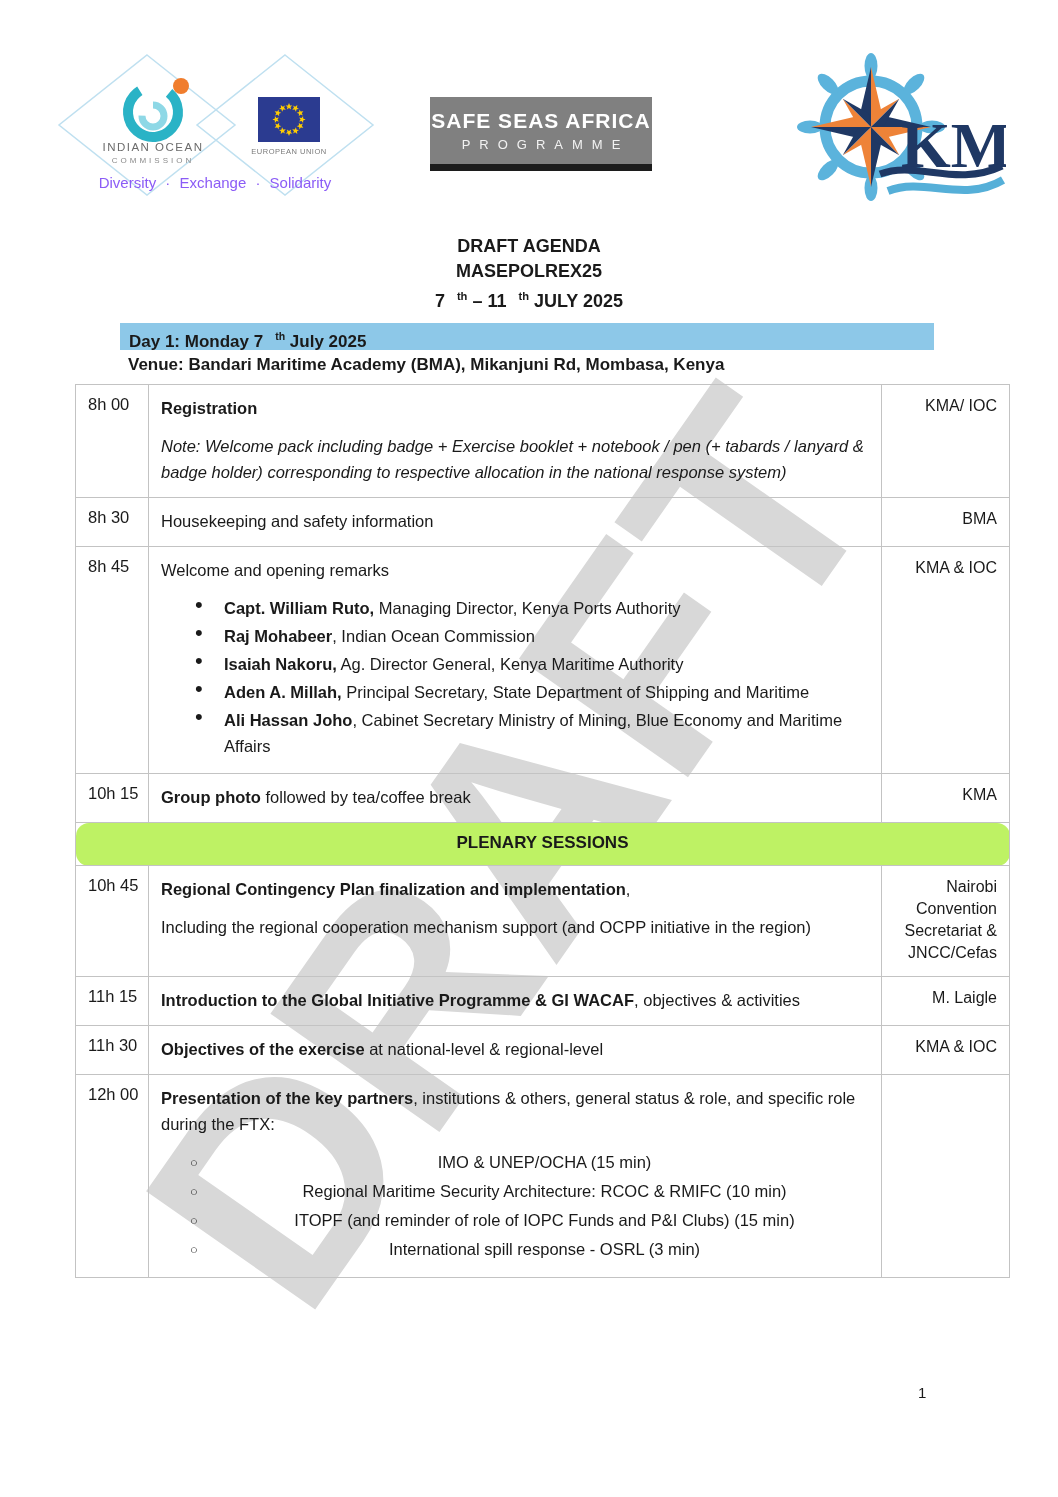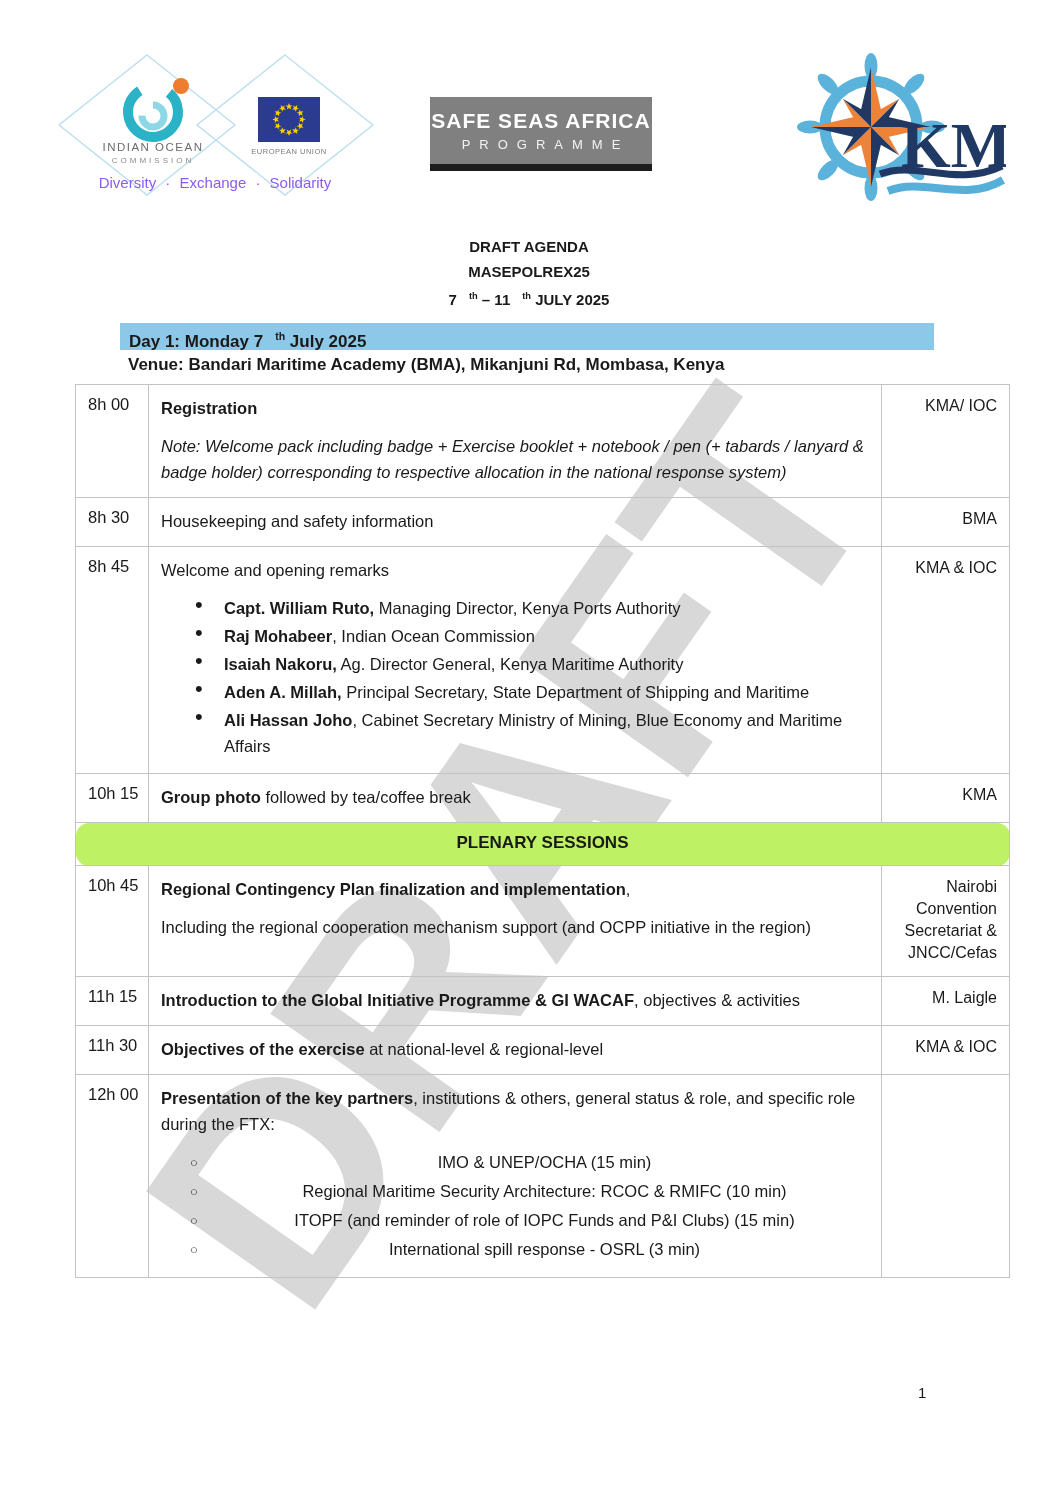--- a/index.html
+++ b/index.html
@@ -31,21 +31,21 @@
     border-bottom:7px solid #1c1c1c;
     display:flex;flex-direction:column;align-items:center;justify-content:center;
     z-index:2;
   }
   .ssa-line1{color:#ffffff;font-weight:700;font-size:21px;letter-spacing:1px;}
   .ssa-line2{color:#f2f2f2;font-size:13px;letter-spacing:9px;margin-top:4px;padding-left:9px;}
   .kma-svg{position:absolute;left:788px;top:45px;z-index:2;}
   
   .title-block{
     position:absolute;top:234px;left:0;width:100%;
-    text-align:center;font-weight:700;font-size:15px;line-height:25px;z-index:2;
+    text-align:center;font-weight:700;font-size:18px;line-height:25px;z-index:2;
   }
   sup{font-size:0.62em;margin-left:12px;}
   
   .main{position:absolute;top:323px;left:0;width:100%;z-index:2;}
   .day-bar{
     margin-left:120px;width:805px;height:27px;line-height:27px;
     padding-left:9px;font-weight:700;font-size:17px;
   }
   .venue{margin:5px 0 0 128px;font-weight:700;font-size:17px;}
   

